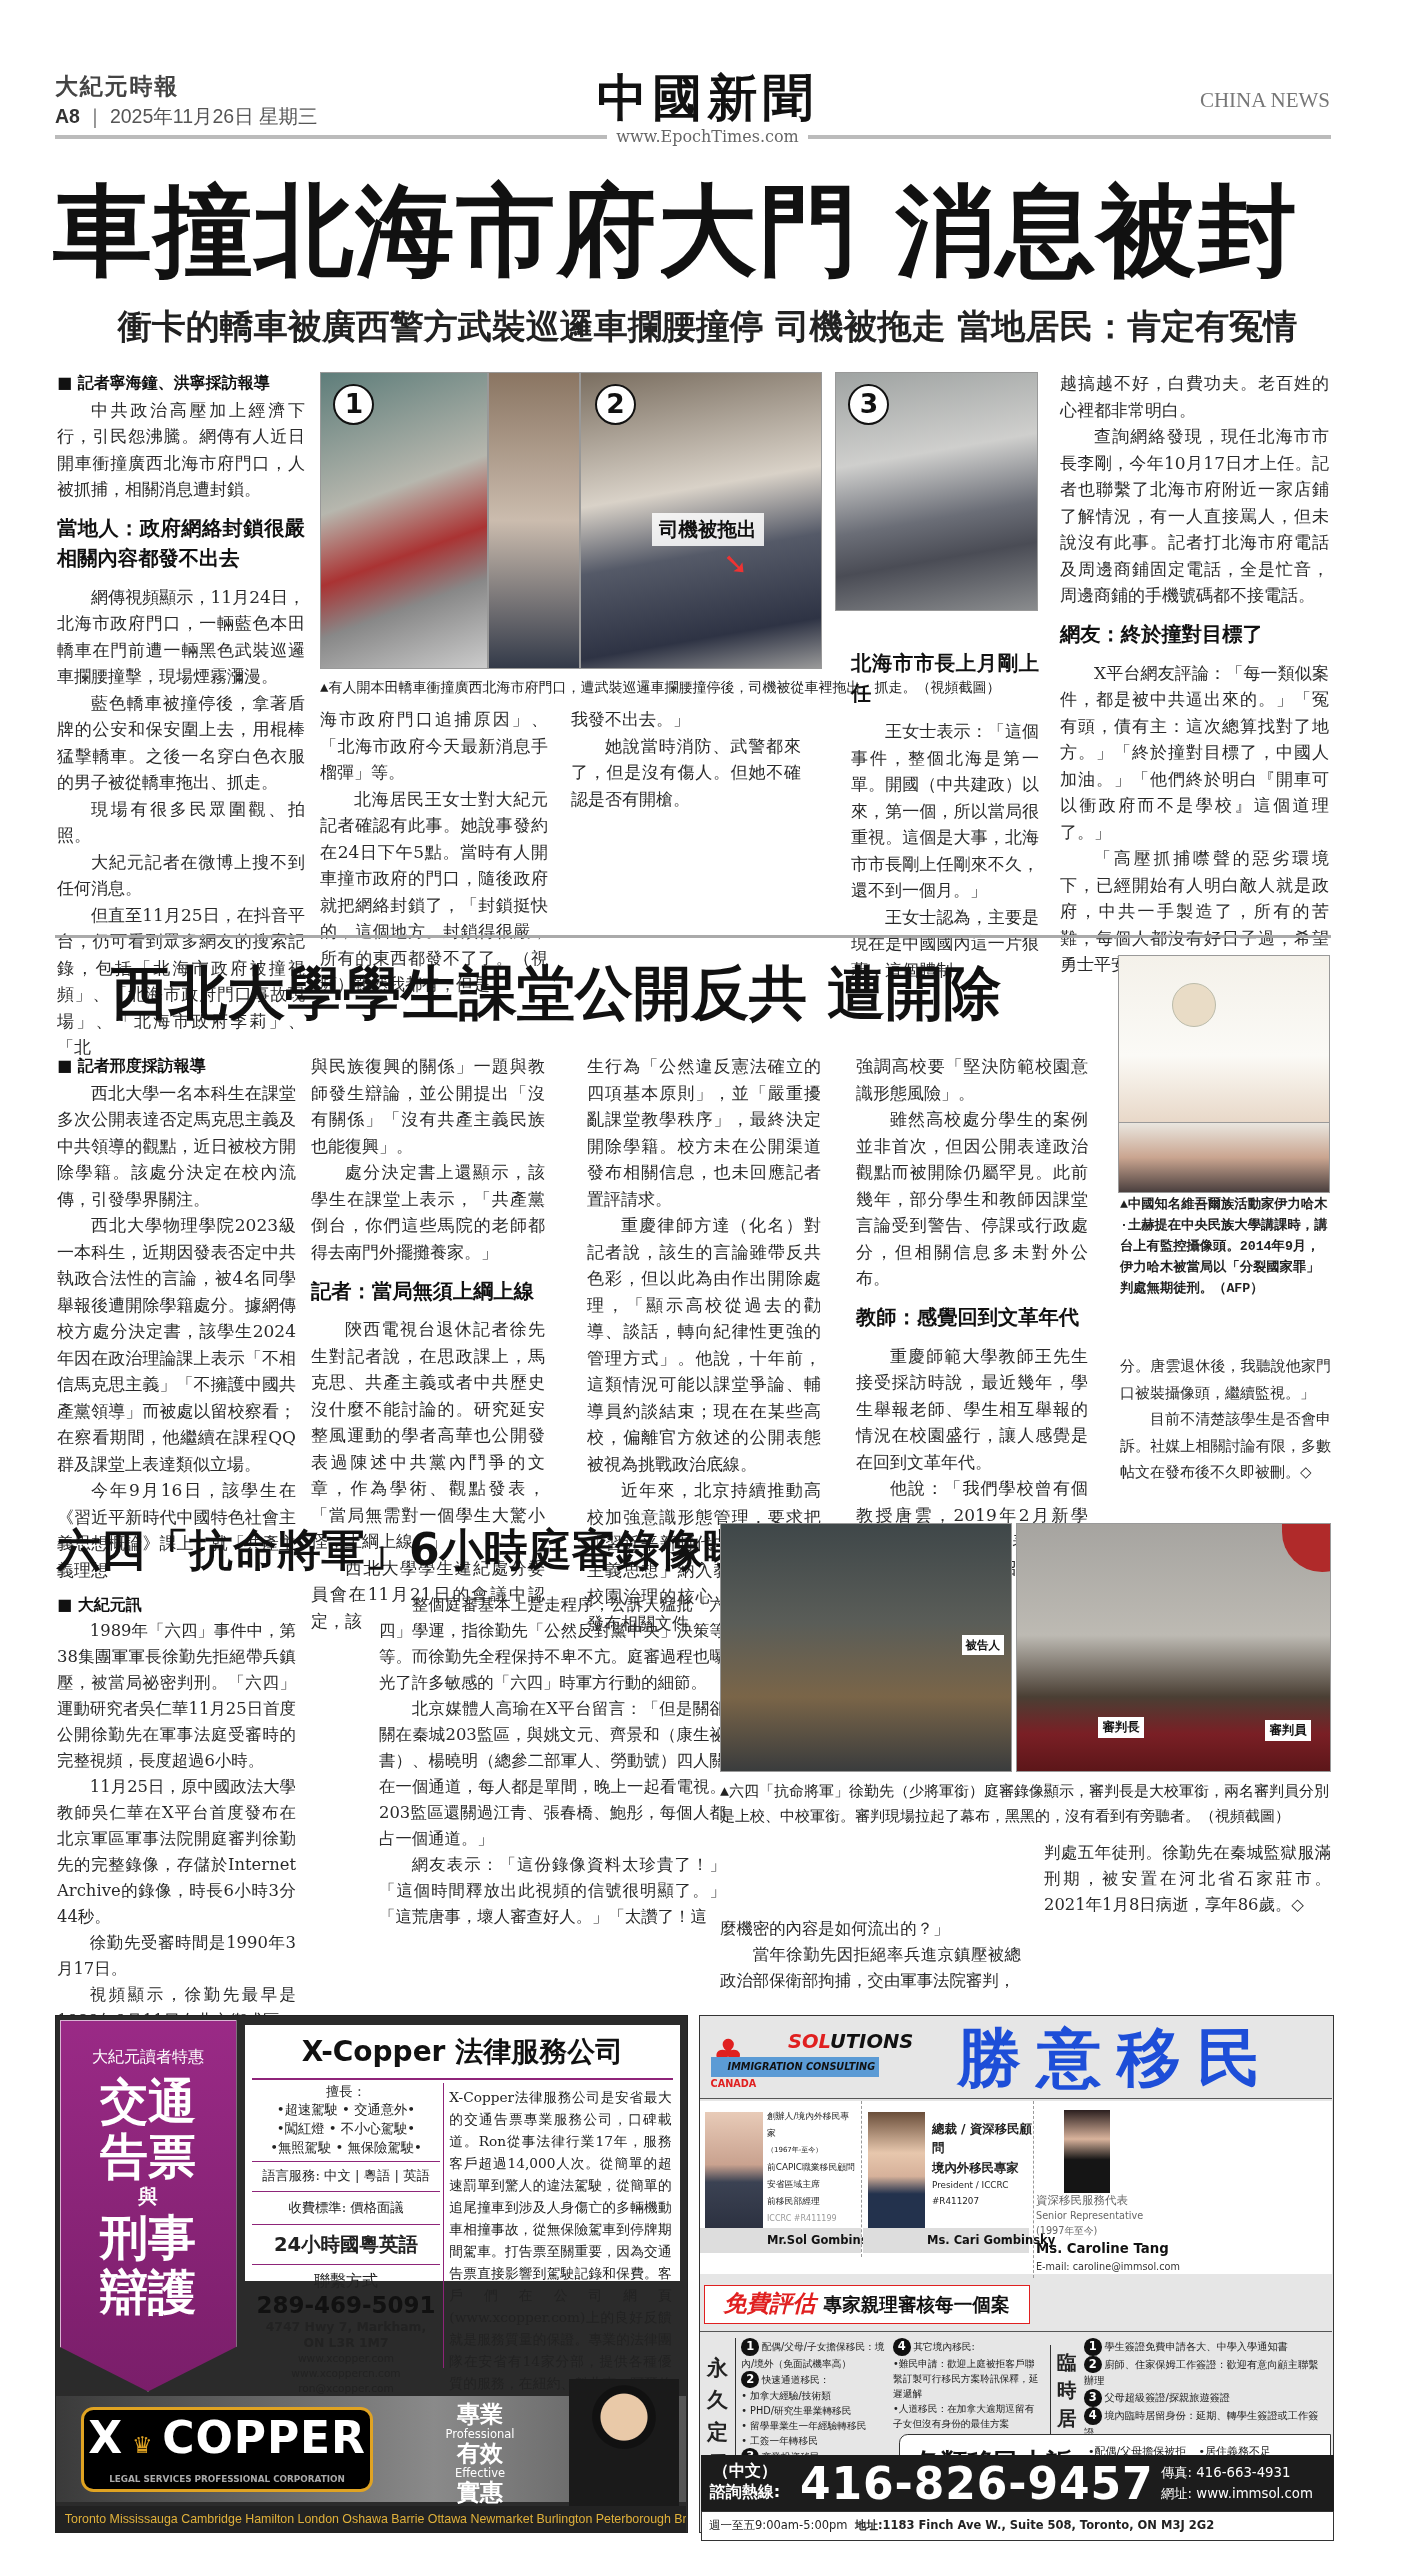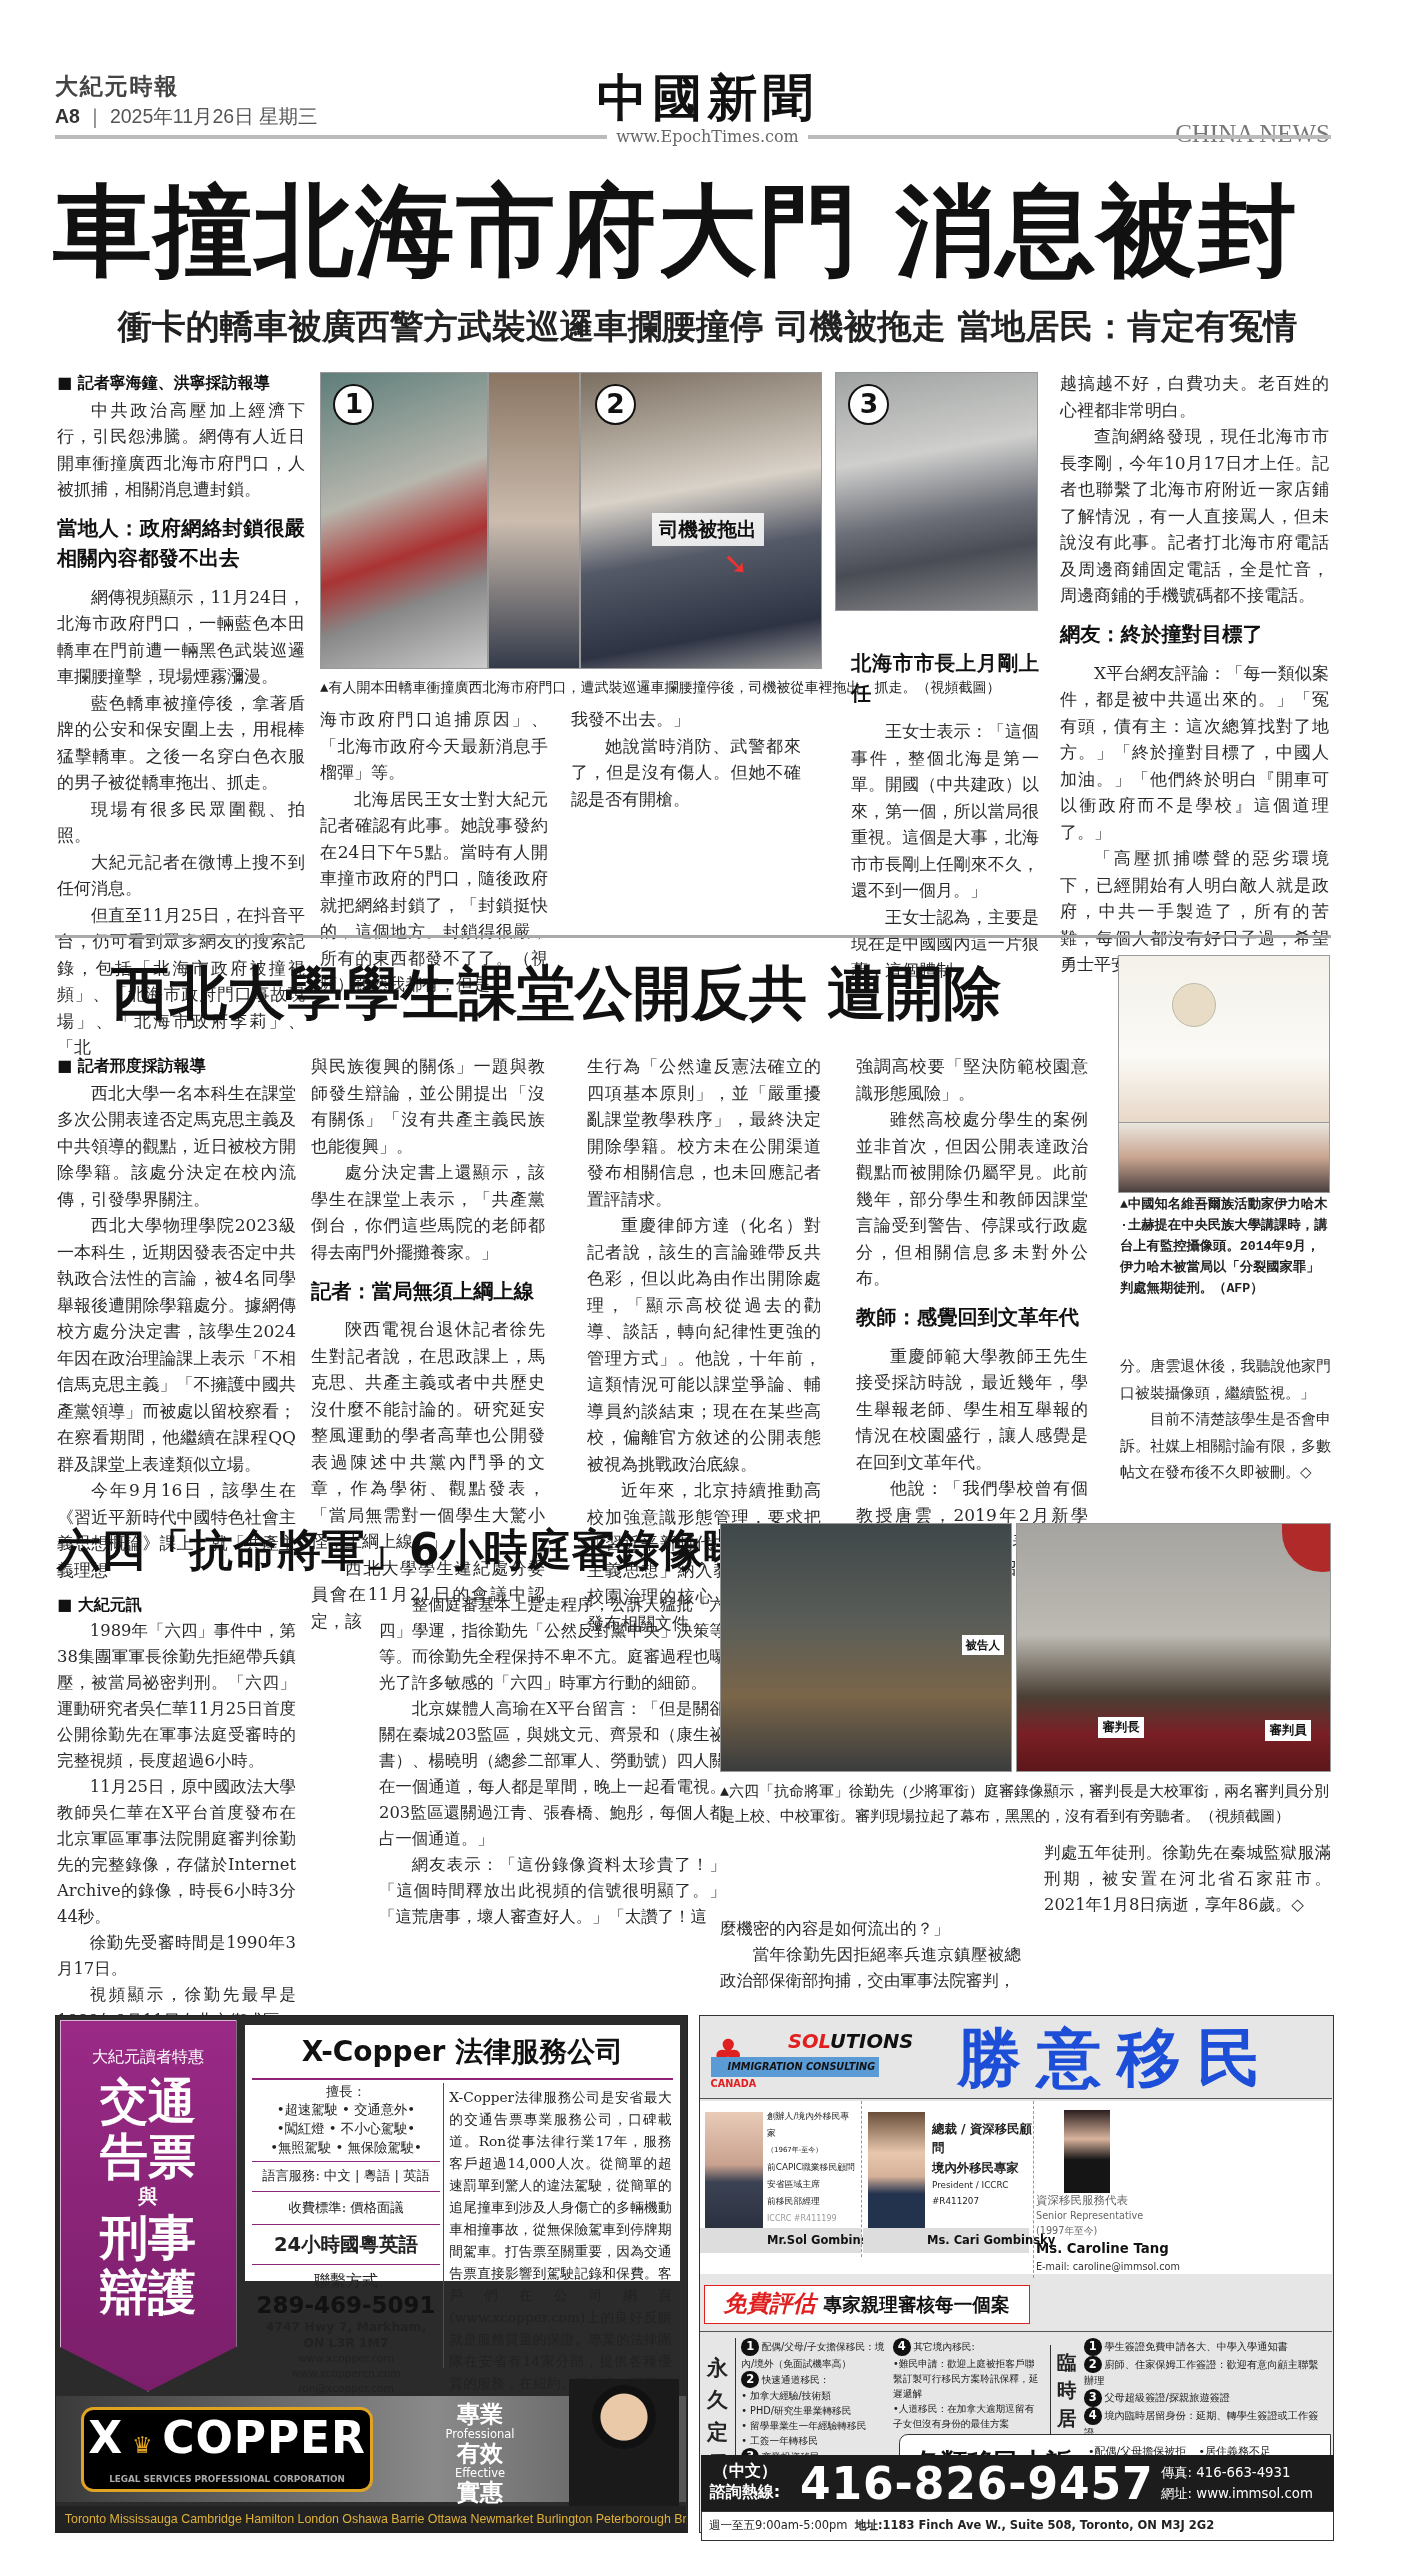--- a/index.html
+++ b/index.html
@@ -4,21 +4,21 @@
 <style>
 *{box-sizing:border-box;margin:0;padding:0}
 html,body{width:1415px;height:2576px;background:#fff;overflow:hidden}
 body{position:relative;font-family:"DejaVu Serif","Liberation Serif",serif;color:#222}
 .abs{position:absolute}
 
 .mast-logo{left:55px;top:71px;font-size:23px;font-weight:bold;color:#444;letter-spacing:1.8px}
 .mast-date{left:55px;top:103px;font-size:19.5px;color:#555;font-family:"Liberation Sans",sans-serif}
 .mast-date b{color:#333}
 .mast-section{left:0;width:1415px;top:65px;text-align:center;font-size:50px;font-weight:bold;color:#111;font-family:"DejaVu Sans",sans-serif;letter-spacing:5.3px}
-.mast-en{right:85px;top:120px;font-size:25px;color:#777;font-family:"Liberation Serif",serif}
+.mast-en{right:85px;top:88px;font-size:21px;color:#777;font-family:"Liberation Serif",serif}
 .mast-rule{left:55px;width:1276px;top:135px;height:3.5px;background:#bbb}
 .mast-url{left:0;width:1415px;top:127px;text-align:center;font-size:16px;color:#666}
 .mast-url span{background:#fff;padding:0 8.8px}
 
 .h1{left:53px;width:1309px;top:173px;font-size:99px;font-weight:bold;color:#111;font-family:"DejaVu Sans",sans-serif;letter-spacing:1.8px;line-height:115px;white-space:nowrap}
 .sub1{left:0;width:1415px;top:304px;text-align:center;font-size:34px;font-weight:bold;color:#222;font-family:"DejaVu Sans",sans-serif}
 
 .col{font-size:17px;line-height:26.5px;text-align:justify;color:#2a2a2a}
 .col p{text-indent:2em}
 .col .by{text-indent:0;font-weight:bold;font-family:"DejaVu Sans",sans-serif;font-size:16px;color:#111}

